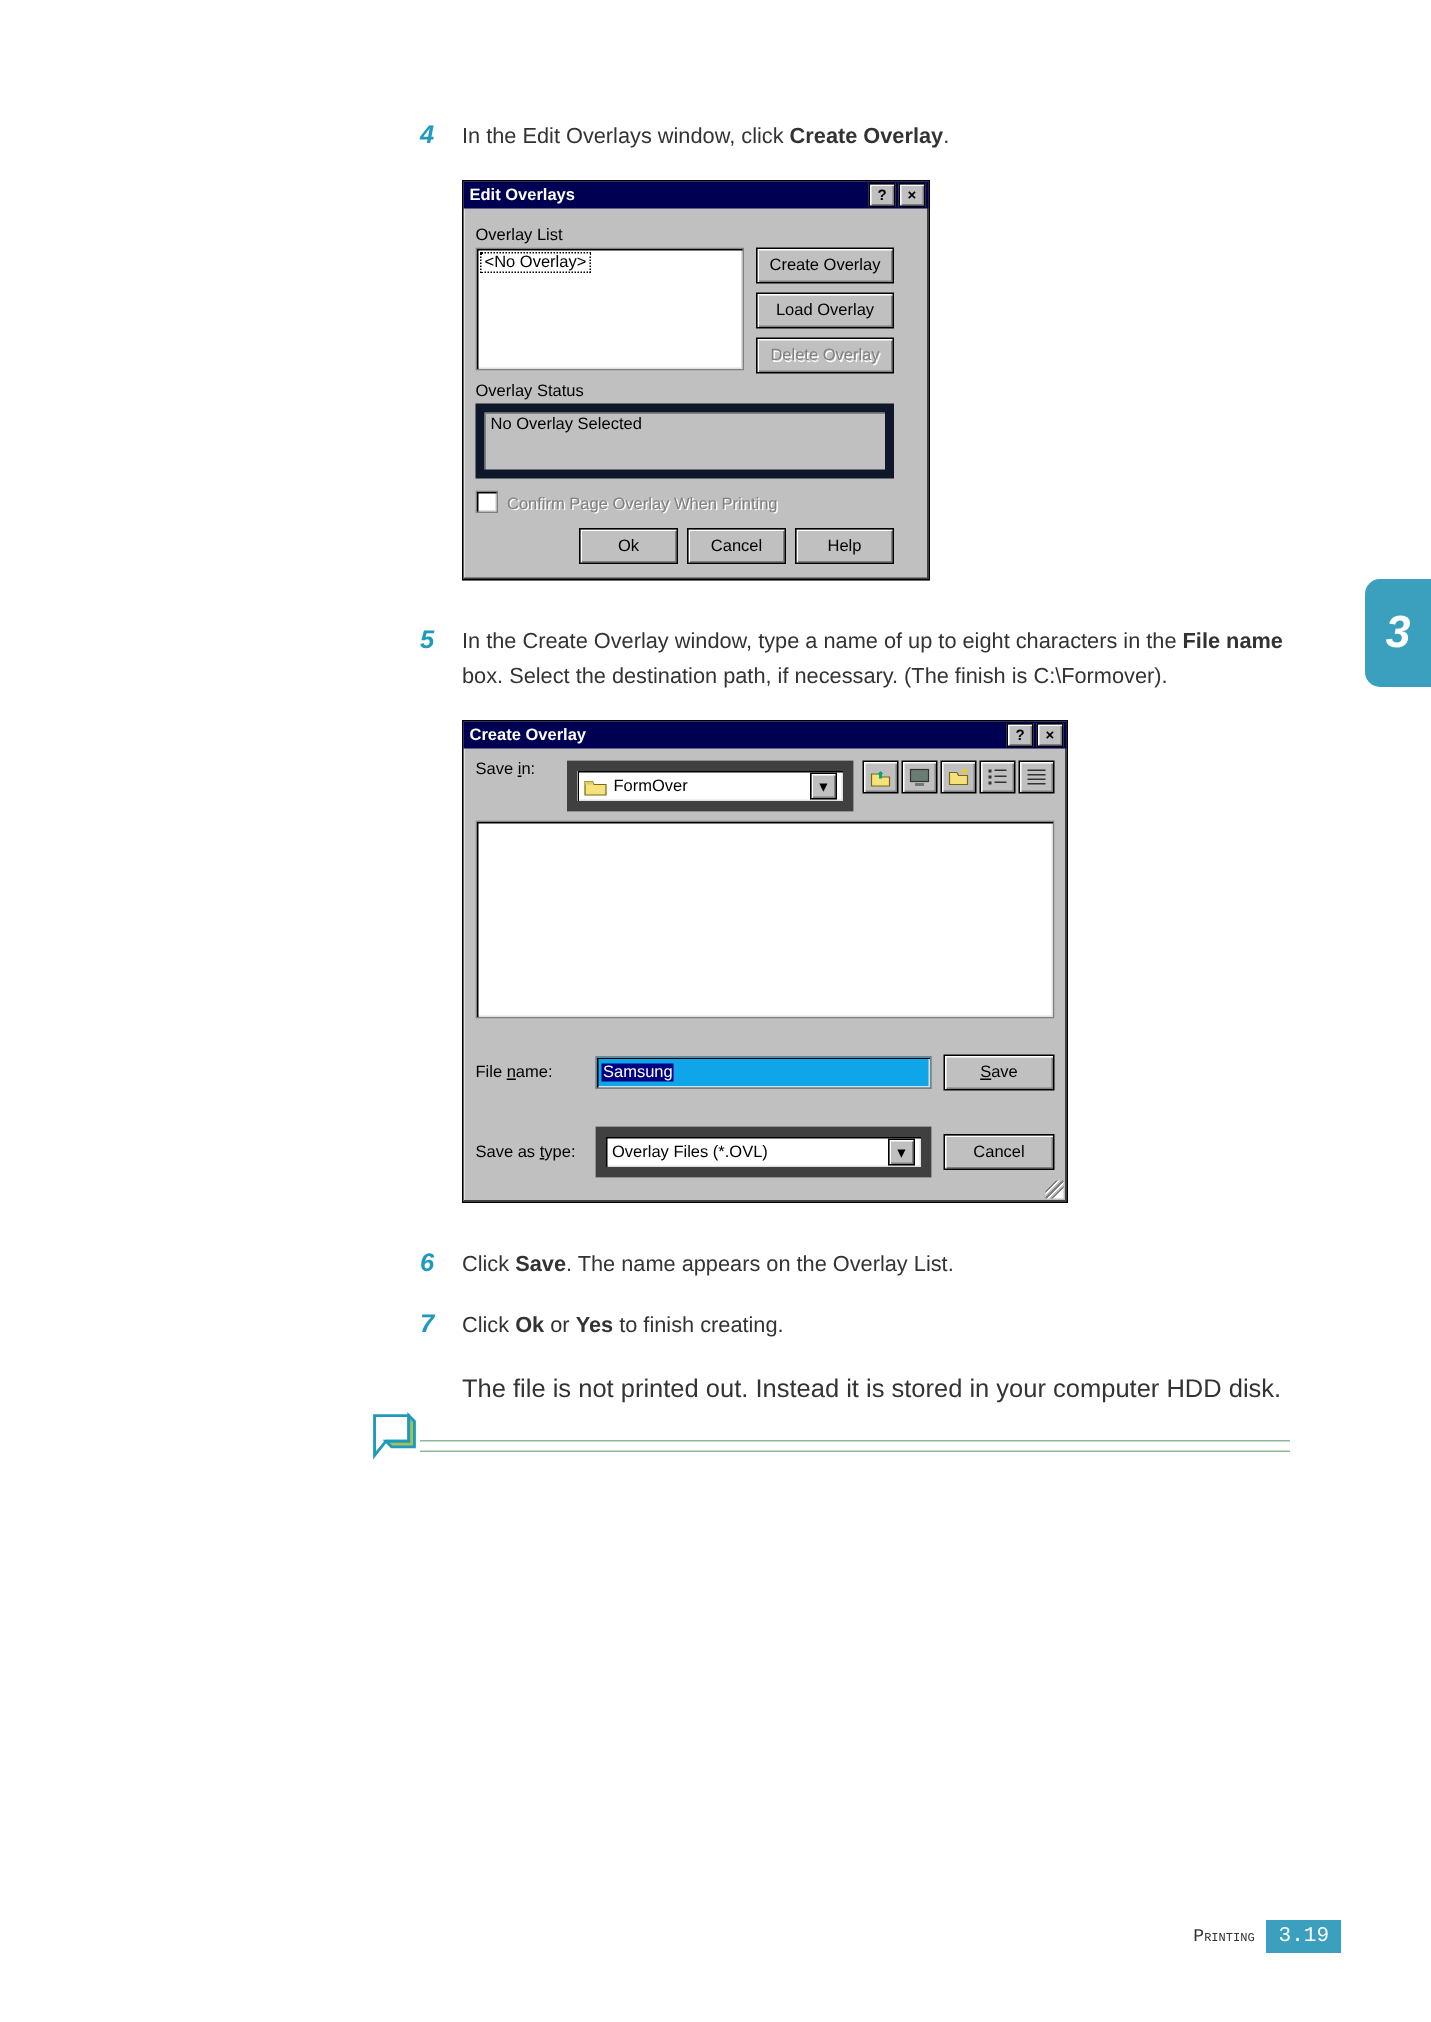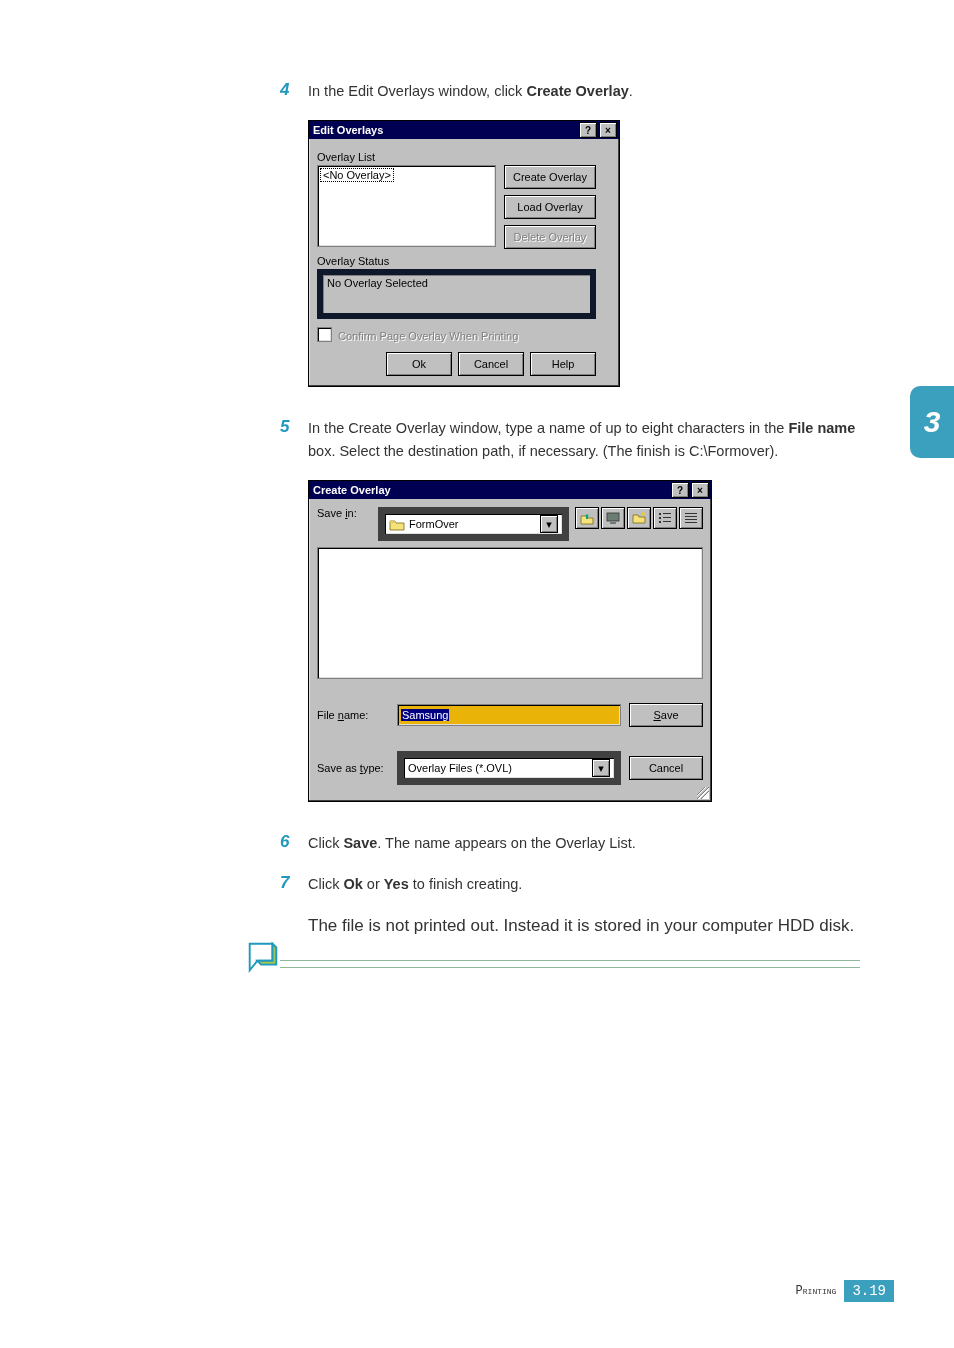--- a/index.html
+++ b/index.html
@@ -179,21 +179,21 @@
     height: 130px; background: #fff;
     border: 1px solid #808080;
     box-shadow: inset 1px 1px #000, inset -1px -1px #dfdfdf;
     margin: 4px 0 8px 0;
   }
   .co-row2 {
     display: flex; align-items: center; gap: 8px; margin-bottom: 8px; margin-top: 24px;
   }
   .co-row2 .lbl { width: 72px; }
   .textfield {
-    flex: 1; height: 20px; background: #eab308;
+    flex: 1; height: 20px; background: #0ea5e9;
     border: 1px solid #808080;
     box-shadow: inset 1px 1px #000, inset -1px -1px #dfdfdf;
     display: flex; align-items: center; padding: 0 3px;
   }
   .textfield .sel-txt {
     background: #000080; color: #fff; padding: 0 1px;
   }
   .co-row2 .wbtn { width: 72px; }
   .resize-grip {
     position: relative; height: 0;

